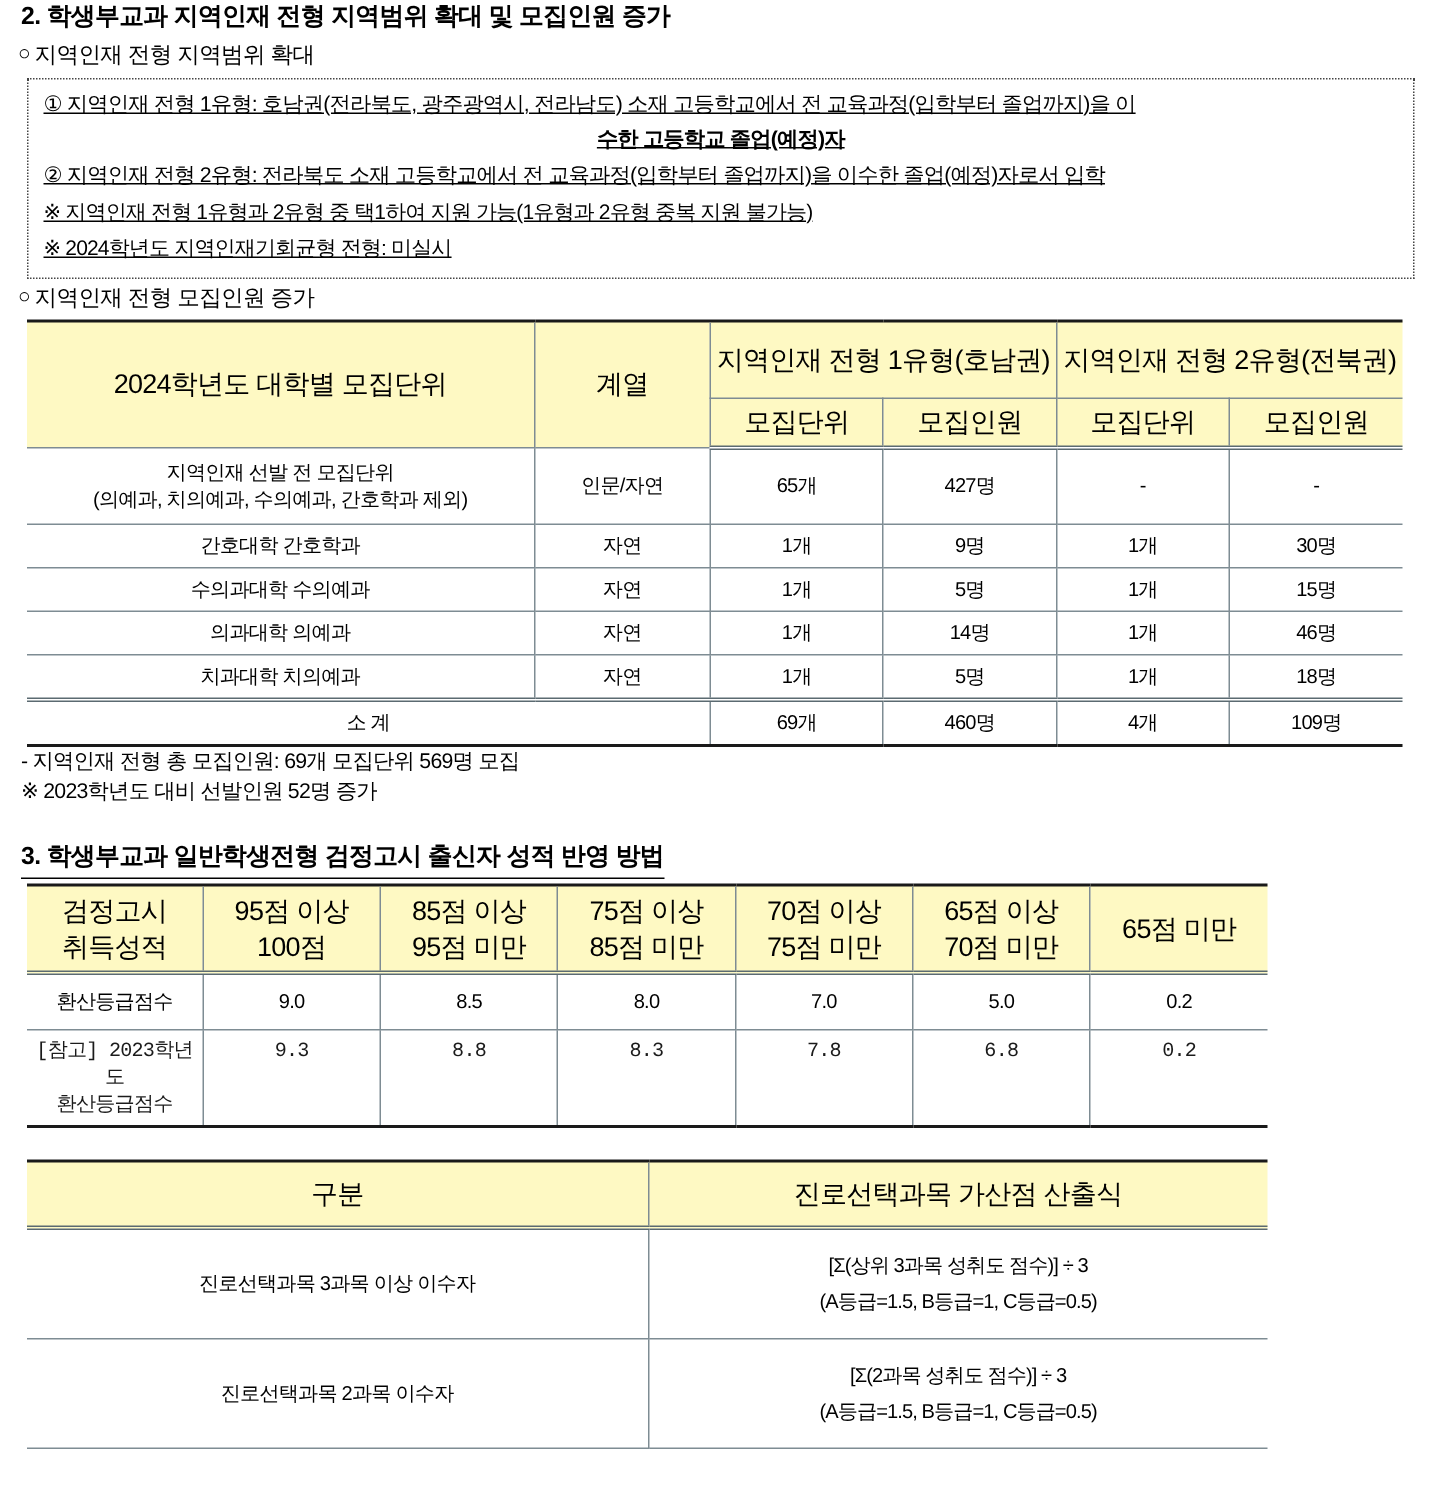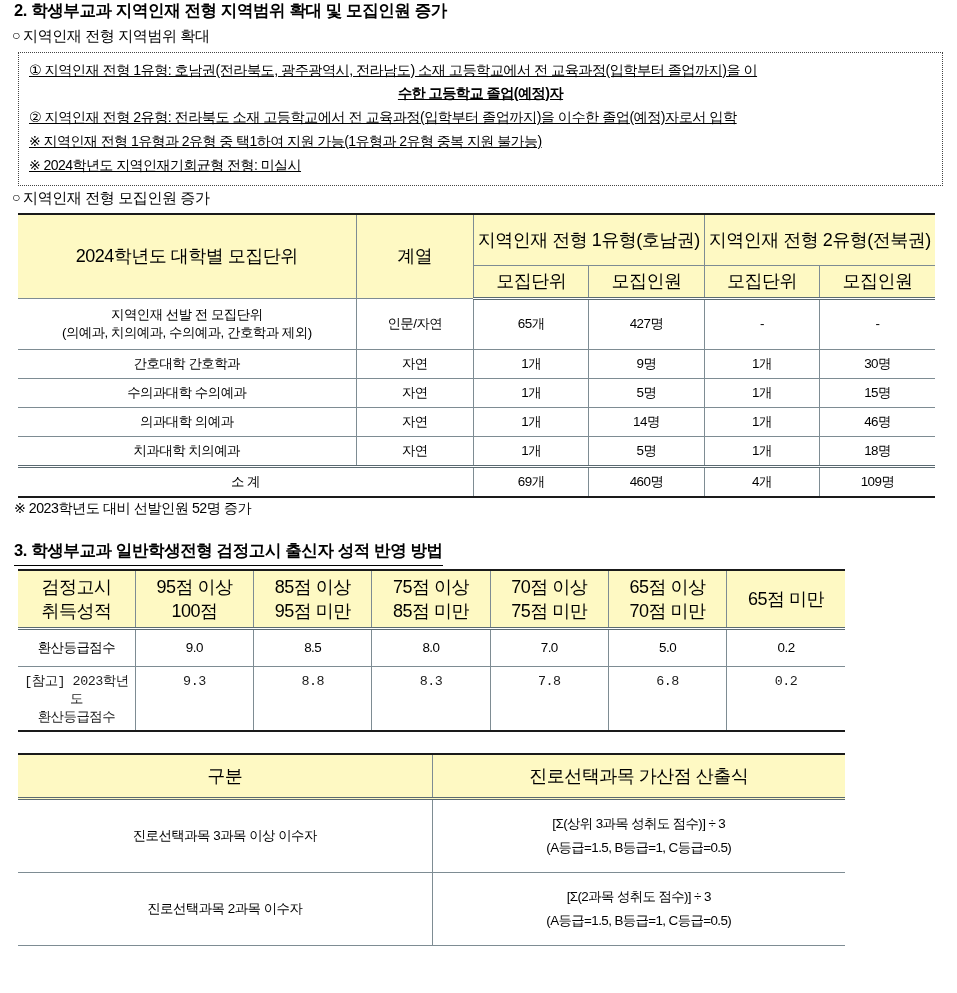--- a/index.html
+++ b/index.html
@@ -245,20 +245,21 @@
         <tr class="r-std">
           <td class="b no-left bot-rule" colspan="2">소 계</td>
           <td class="b bot-rule">69개</td>
           <td class="b bot-rule">460명</td>
           <td class="b bot-rule">4개</td>
           <td class="b no-right bot-rule">109명</td>
         </tr>
       </tbody>
     </table>
 
+    <div class="post-note">- 지역인재 전형 총 모집인원: 69개 모집단위 569명 모집</div>
     <div class="post-note">※ 2023학년도 대비 선발인원 52명 증가</div>
   </div>
 
   <div class="gap-lg"></div>
 
   <div>
     <div class="sec-title-wrap">
       <h2 class="sec-title underlined">3. 학생부교과 일반학생전형 검정고시 출신자 성적 반영 방법</h2>
     </div>
 

